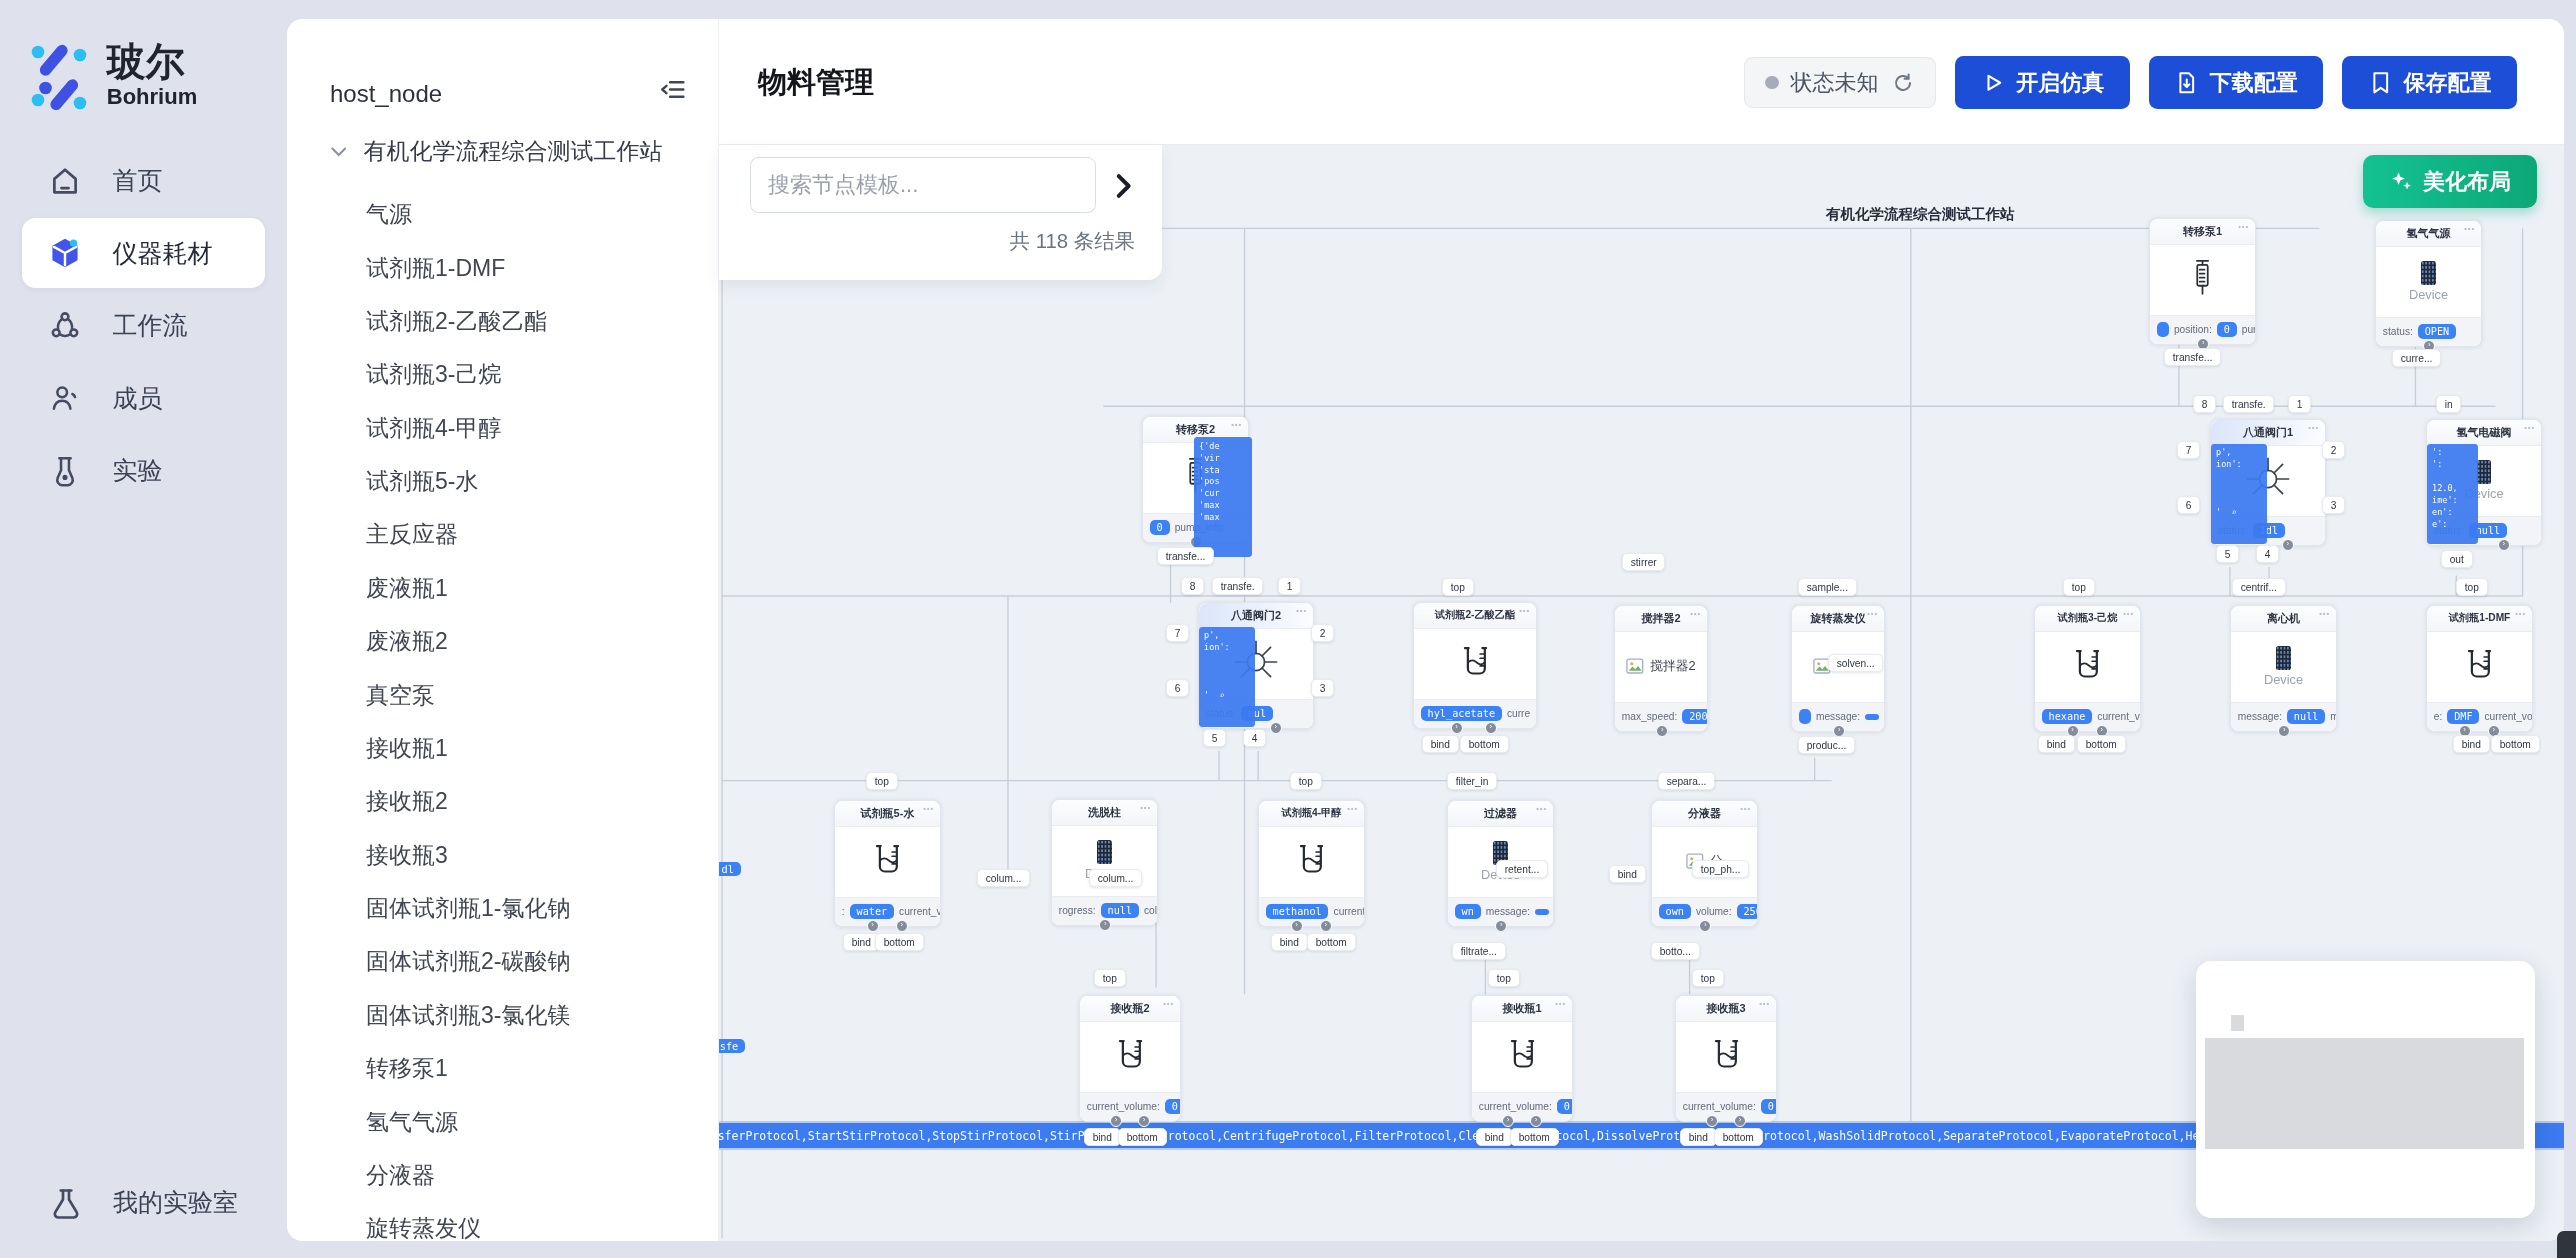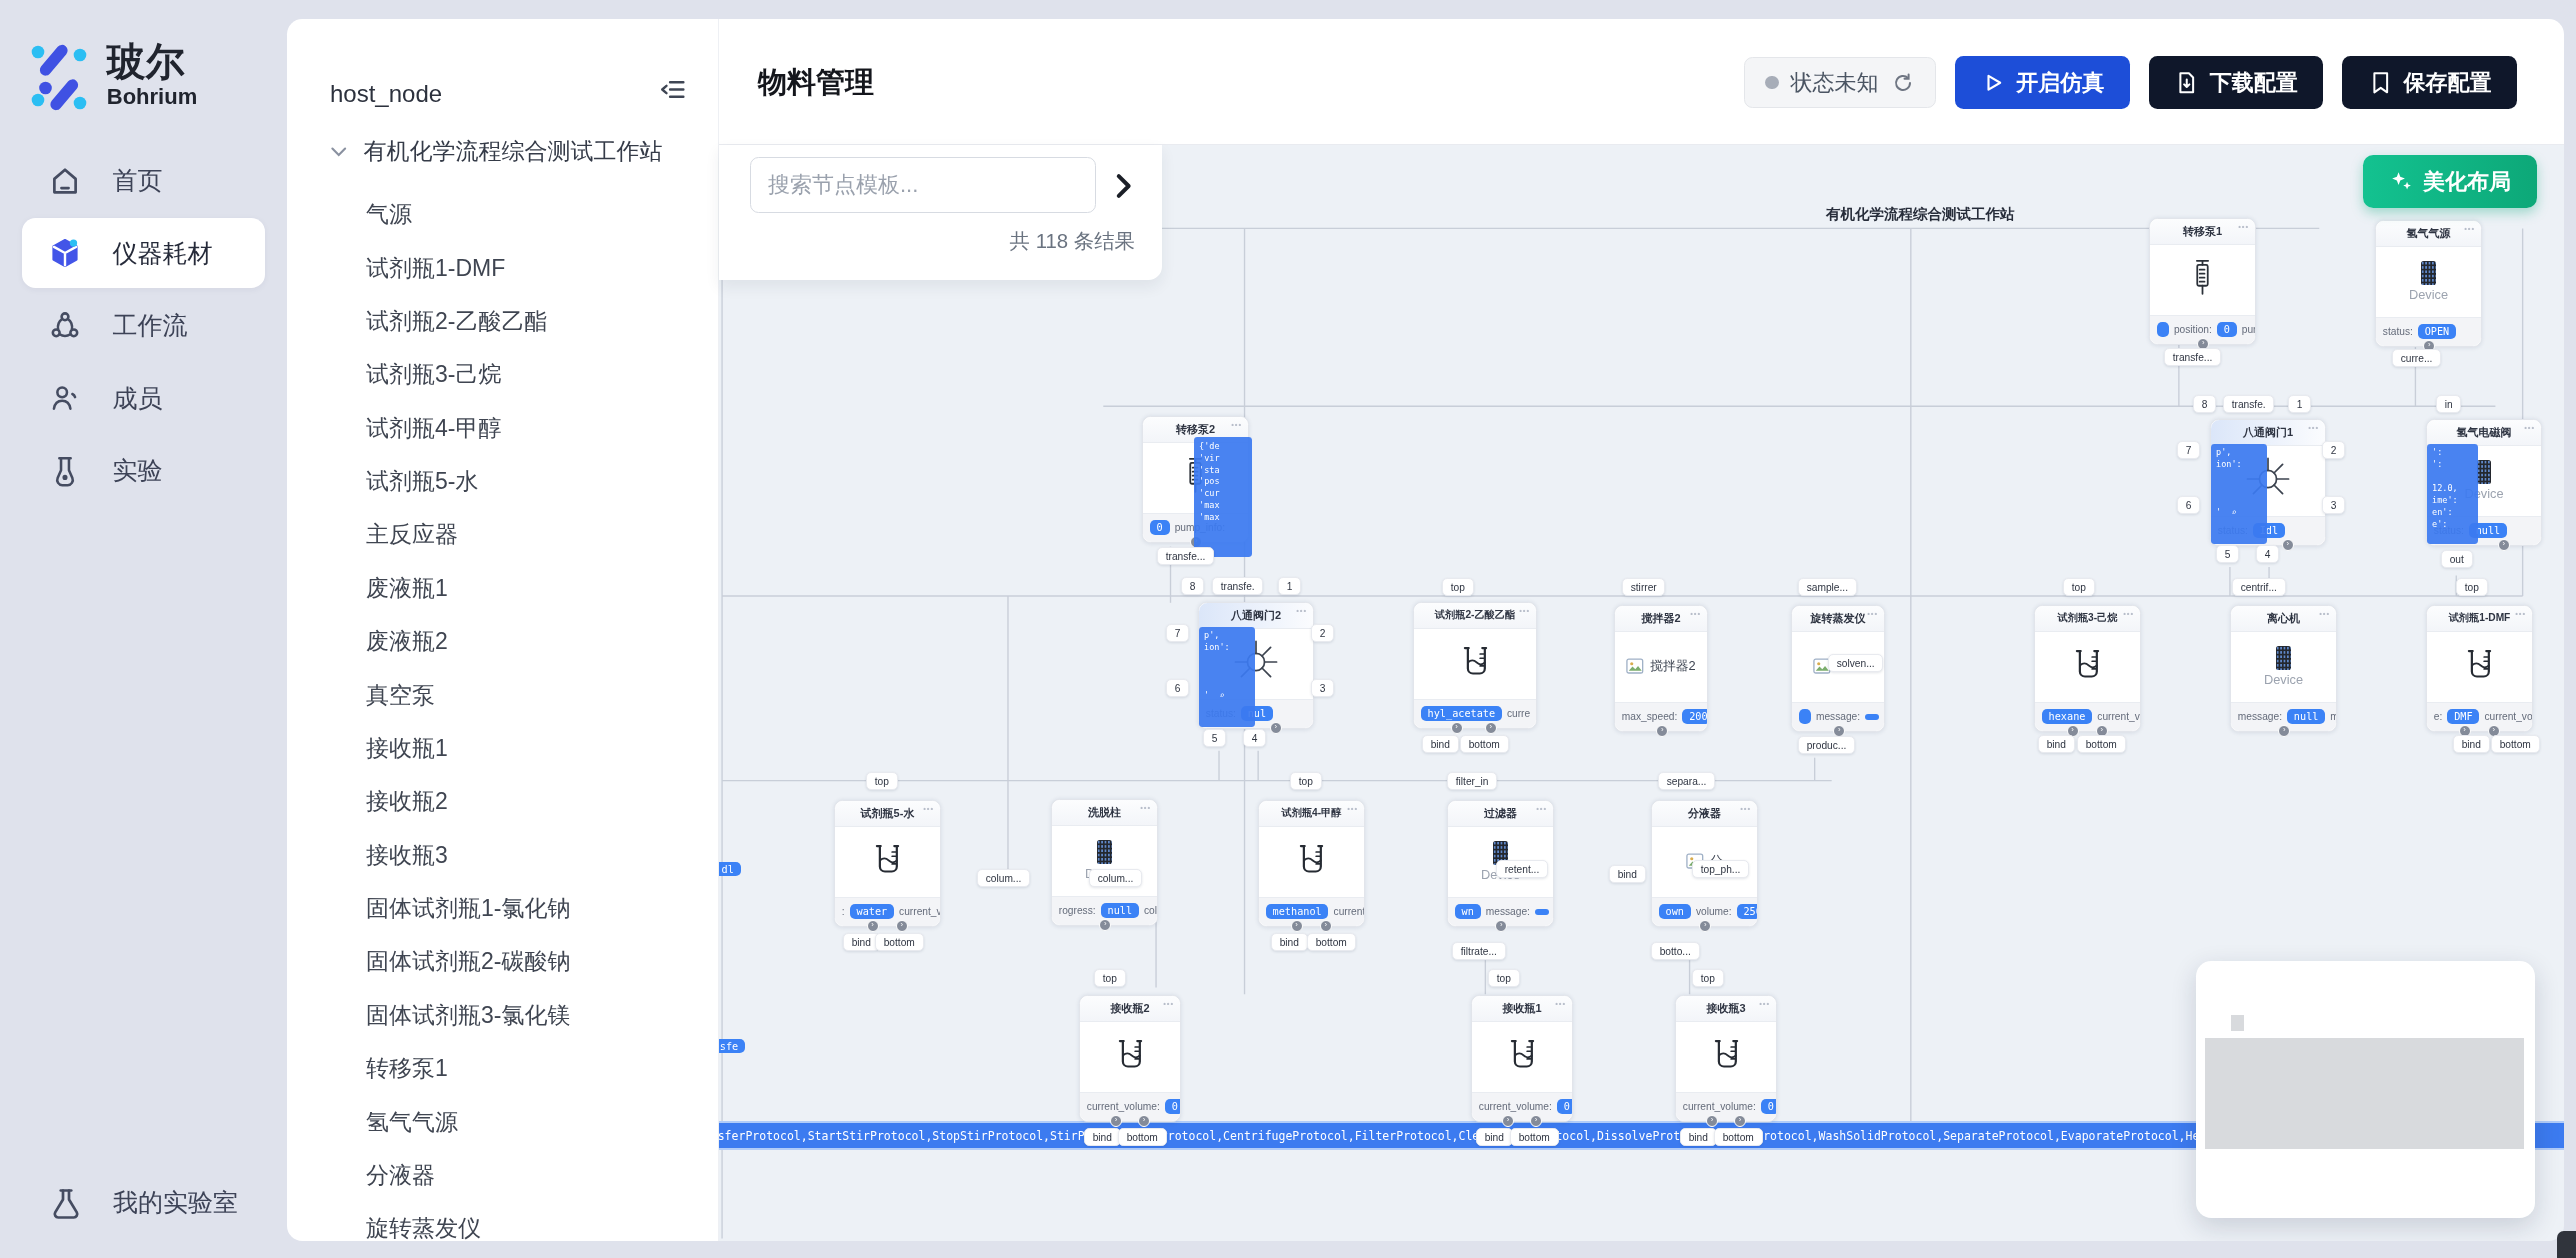--- a/index.html
+++ b/index.html
@@ -88,21 +88,21 @@
   .status-pill { display:flex; align-items:center; gap:12px; height:51px; padding:0 20.4px;
                  background:#f4f5f7; border:0.9px solid #e4e6ea; border-radius:8.5px; cursor:default; }
   .status-dot { width:13.6px; height:13.6px; border-radius:50%; background:#a7adb8; }
   .status-pill .lbl { font-size:22px; color:#4b5563; }
   .status-pill svg { width:24px; height:24px; }
   .hbtn { display:flex; align-items:center; justify-content:center; gap:10.2px; height:53px; padding:0 25.5px;
           border:none; border-radius:8.5px; color:#fff; font-size:22px; font-weight:700; cursor:pointer;
           font-family:inherit; }
   .hbtn svg { width:25.5px; height:25.5px; }
   .hbtn.green { background:#1d4ed8; }
-  .hbtn.blue { background:#0f172a; }
+  .hbtn.blue { background:#1d4ed8; }
 
   
   .search-card { position:absolute; left:719px; top:145px; width:443px; height:135px; background:#fff;
                  border-radius:0 0 13.6px 0; box-shadow:0 6.8px 15.3px rgba(31,41,55,.07); z-index:6; }
   .search-input { position:absolute; left:31px; top:12px; width:346px; height:56px; border:1.3px solid #d7dbe2;
                   border-radius:8.5px; font-size:22px; padding:0 17px; color:#333; outline:none;
                   font-family:inherit; }
   .search-input::placeholder { color:#9aa1ad; }
   .search-go { position:absolute; right:22px; top:24px; width:34px; height:34px; background:none; border:none;
                cursor:pointer; }
@@ -511,21 +511,21 @@
         <div class="chip" style="left: 462px; top: 432px;">8</div>
         <div class="chip" style="left: 493px; top: 432px;">transfe.</div>
         <div class="chip" style="left: 559px; top: 432px;">1</div>
         <div class="chip" style="left: 447px; top: 479px;">7</div>
         <div class="chip" style="left: 447px; top: 534px;">6</div>
         <div class="chip" style="left: 592px; top: 479px;">2</div>
         <div class="chip" style="left: 592px; top: 534px;">3</div>
         <div class="chip" style="left: 484px; top: 584px;">5</div>
         <div class="chip" style="left: 524px; top: 584px;">4</div>
         <div class="chip" style="left: 723px; top: 433px;">top</div>
-        <div class="chip" style="left: 903px; top: 433px;">stirrer</div>
+        <div class="chip" style="left: 903px; top: 408px;">stirrer</div>
         <div class="chip" style="left: 1079px; top: 433px;">sample...</div>
         <div class="chip" style="left: 1344px; top: 433px;">top</div>
         <div class="chip" style="left: 1513px; top: 433px;">centrif...</div>
         <div class="chip" style="left: 1737px; top: 433px;">top</div>
         <div class="chip" style="left: 703px; top: 590px;">bind</div>
         <div class="chip" style="left: 741px; top: 590px;">bottom</div>
         <div class="chip" style="left: 1079px; top: 591px;">produc...</div>
         <div class="chip" style="left: 1319px; top: 590px;">bind</div>
         <div class="chip" style="left: 1358px; top: 590px;">bottom</div>
         <div class="chip" style="left: 1734px; top: 590px;">bind</div>

